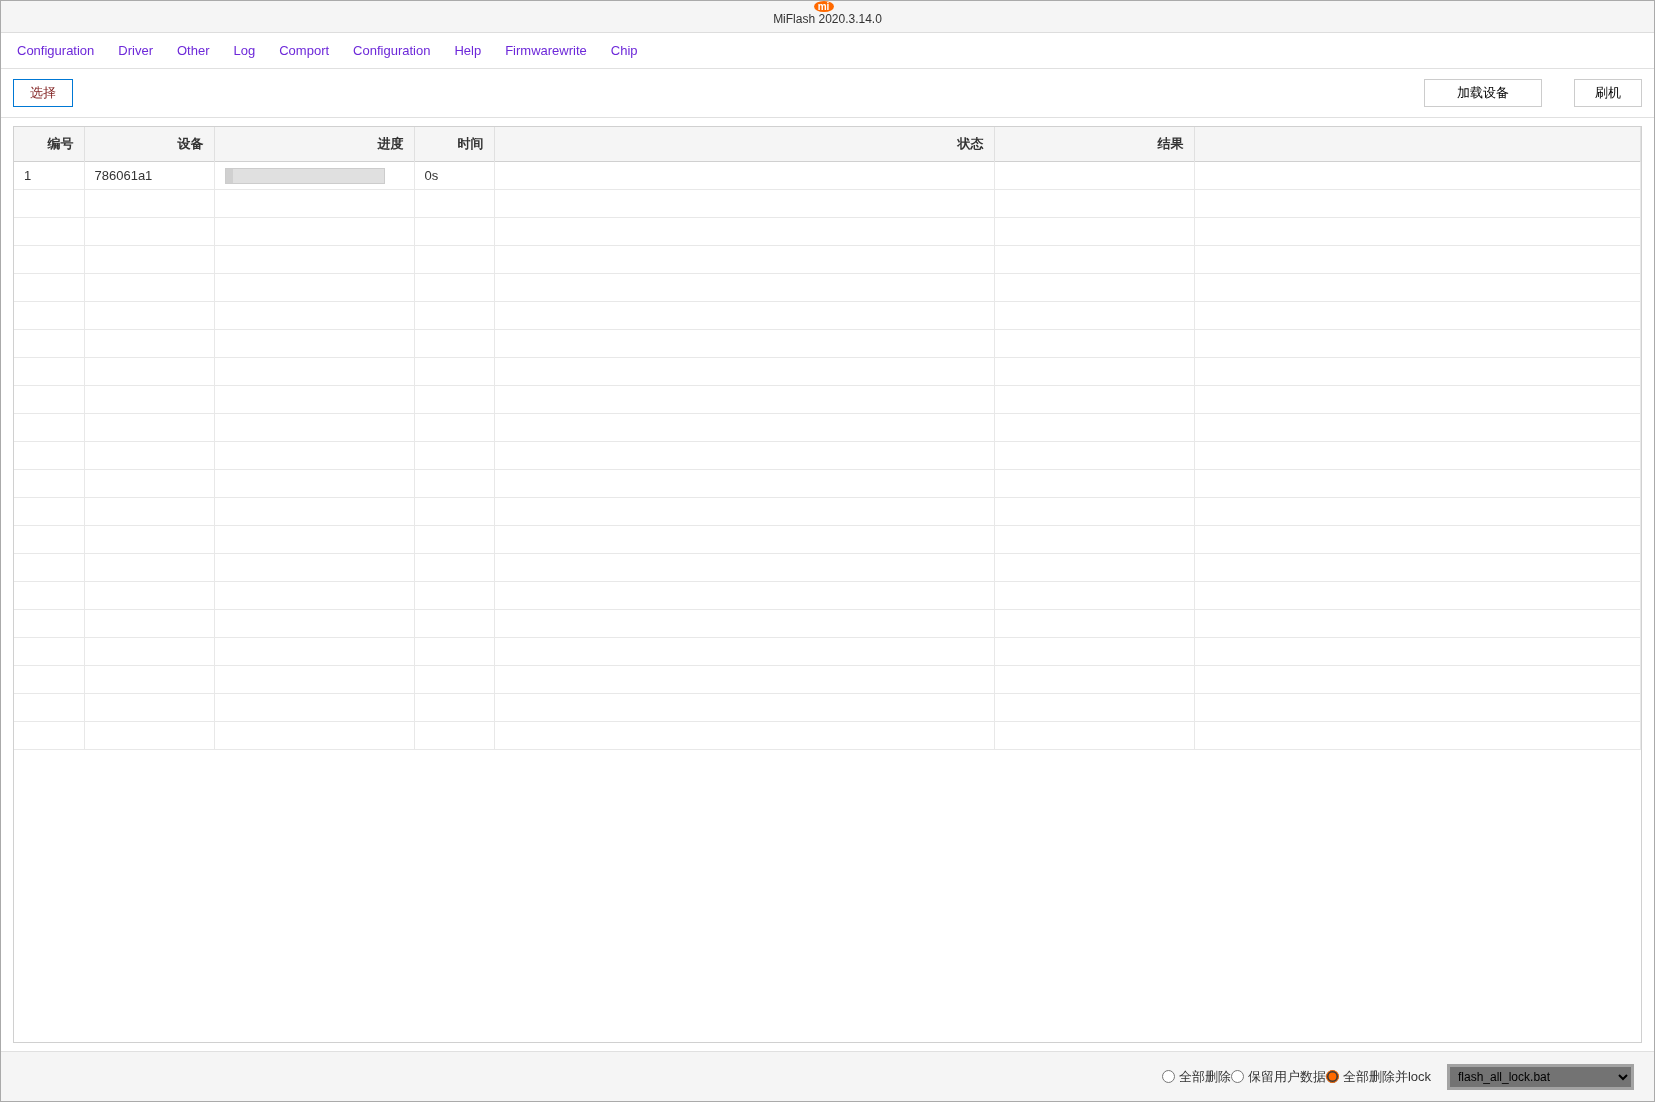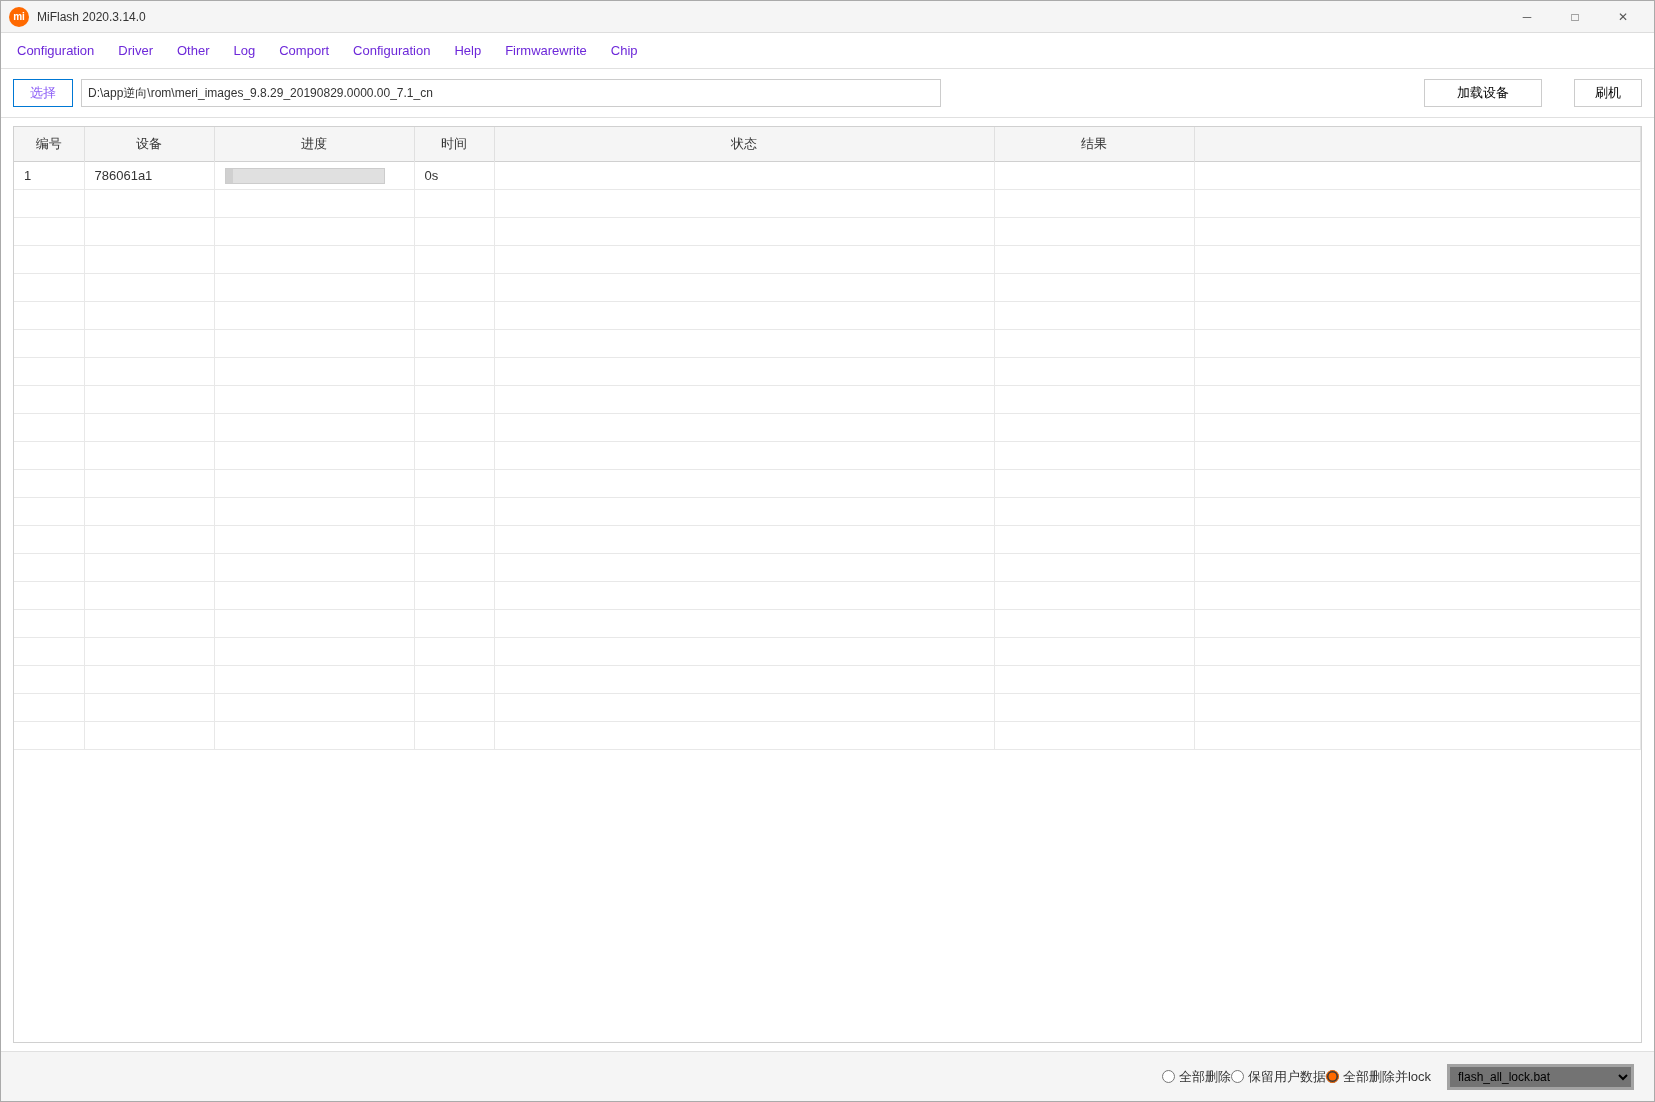--- a/index.html
+++ b/index.html
@@ -27,20 +27,21 @@
     }
 
     .title-bar {
       height: 32px;
       background: #f5f5f5;
       border-bottom: 1px solid #ddd;
       display: flex;
       align-items: center;
       padding: 0 8px;
       user-select: none;
+      flex-direction: column;
     }
 
     .title-bar-logo {
       width: 20px;
       height: 20px;
       margin-right: 8px;
       background: #ff6900;
       border-radius: 50%;
       display: flex;
       align-items: center;
@@ -96,21 +97,21 @@
       display: flex;
       align-items: center;
       gap: 8px;
       border-bottom: 1px solid #e0e0e0;
     }
 
     .btn-select {
       padding: 4px 16px;
       border: 1px solid #0078d4;
       background: white;
-      color: #8b5cf6;
+      color: #7f1d1d;
       cursor: pointer;
       font-size: 13px;
       min-width: 60px;
     }
 
     .path-input {
       flex: 1;
       max-width: 860px;
       height: 28px;
       border: 1px solid #ccc;
@@ -151,22 +152,22 @@
       table-layout: fixed;
     }
 
     thead tr {
       background: #f5f5f5;
       border-bottom: 1px solid #d0d0d0;
     }
 
     thead th {
       padding: 8px 10px;
-      text-align: center;
-      font-weight: normal;
+      text-align: right;
+      font-weight: bold;
       font-size: 13px;
       color: #333;
       border-right: 1px solid #e0e0e0;
     }
 
     tbody tr {
       border-bottom: 1px solid #e8e8e8;
     }
 
     tbody td {
@@ -263,21 +264,20 @@
     <div class="menu-item">Log</div>
     <div class="menu-item">Comport</div>
     <div class="menu-item">Configuration</div>
     <div class="menu-item">Help</div>
     <div class="menu-item">Firmwarewrite</div>
     <div class="menu-item">Chip</div>
   </div>
 
   <div class="toolbar">
     <button class="btn-select">选择</button>
-    <input class="path-input" type="text" value="D:\app逆向\rom\meri_images_9.8.29_20190829.0000.00_7.1_cn" style="">
     <button class="btn-load">加载设备</button>
     <button class="btn-flash">刷机</button>
   </div>
 
   <div class="table-container">
     <table>
       <thead>
         <tr>
           <th class="col-no">编号</th>
           <th class="col-device">设备</th>

